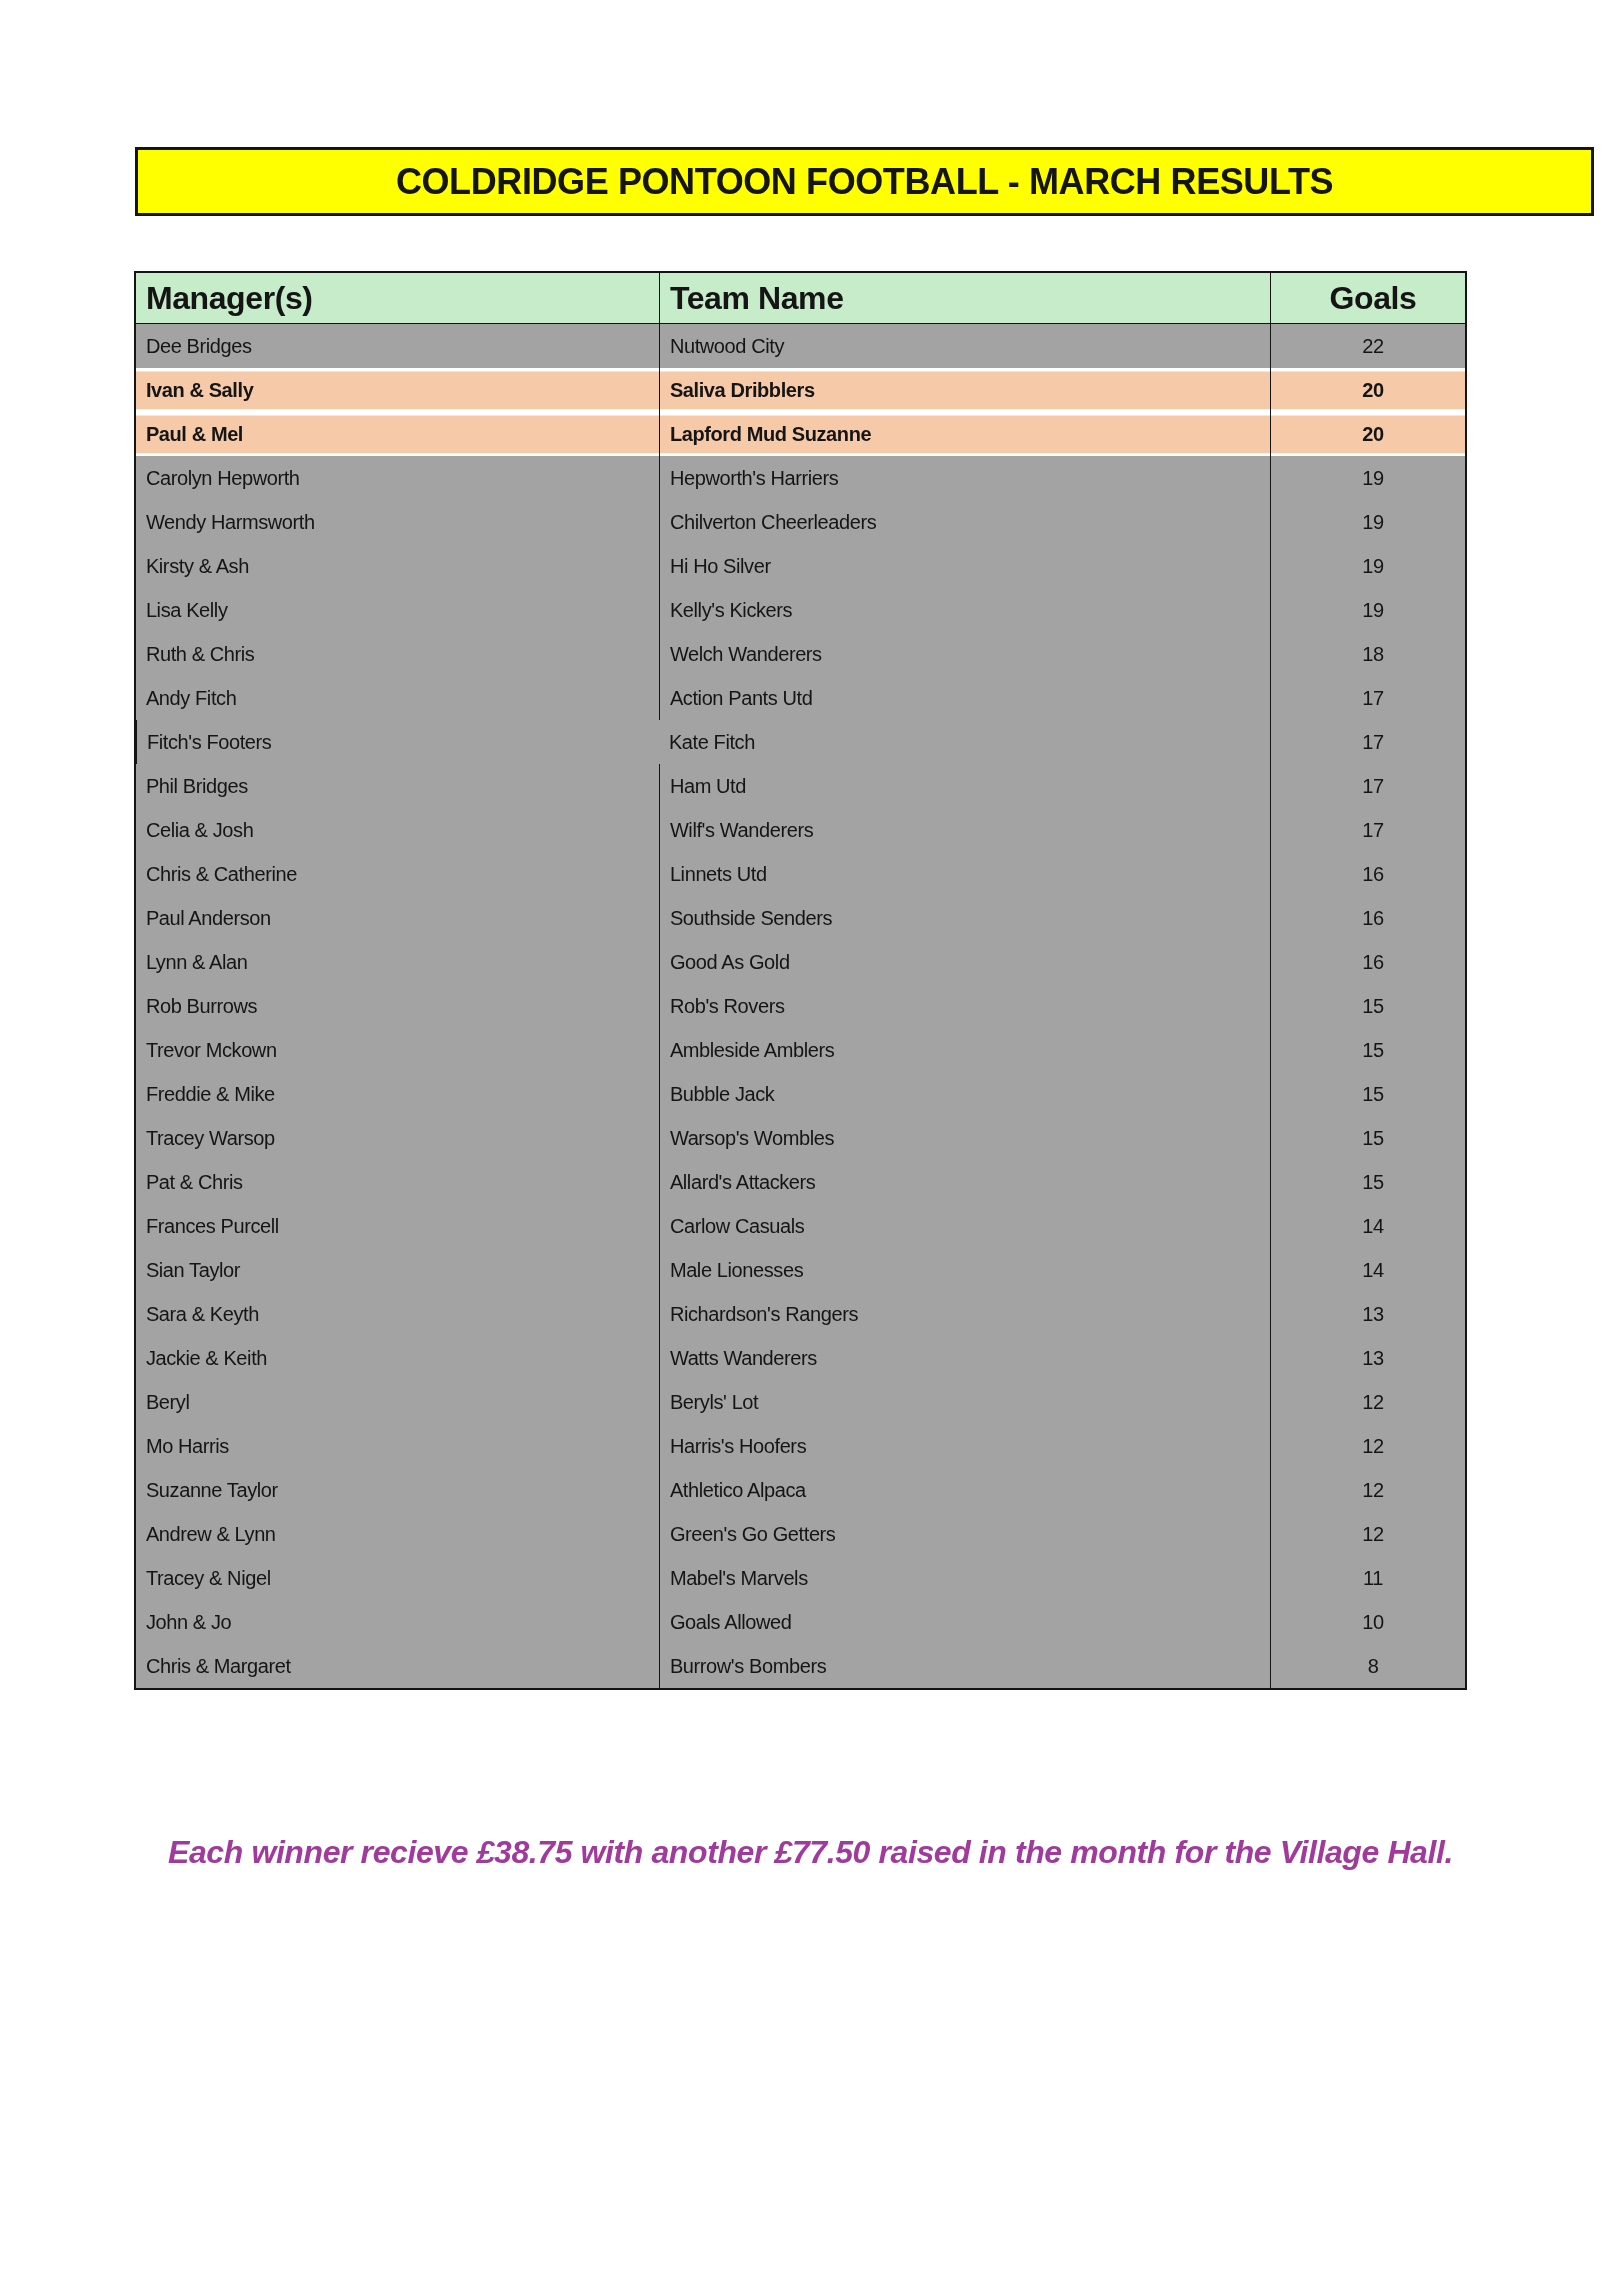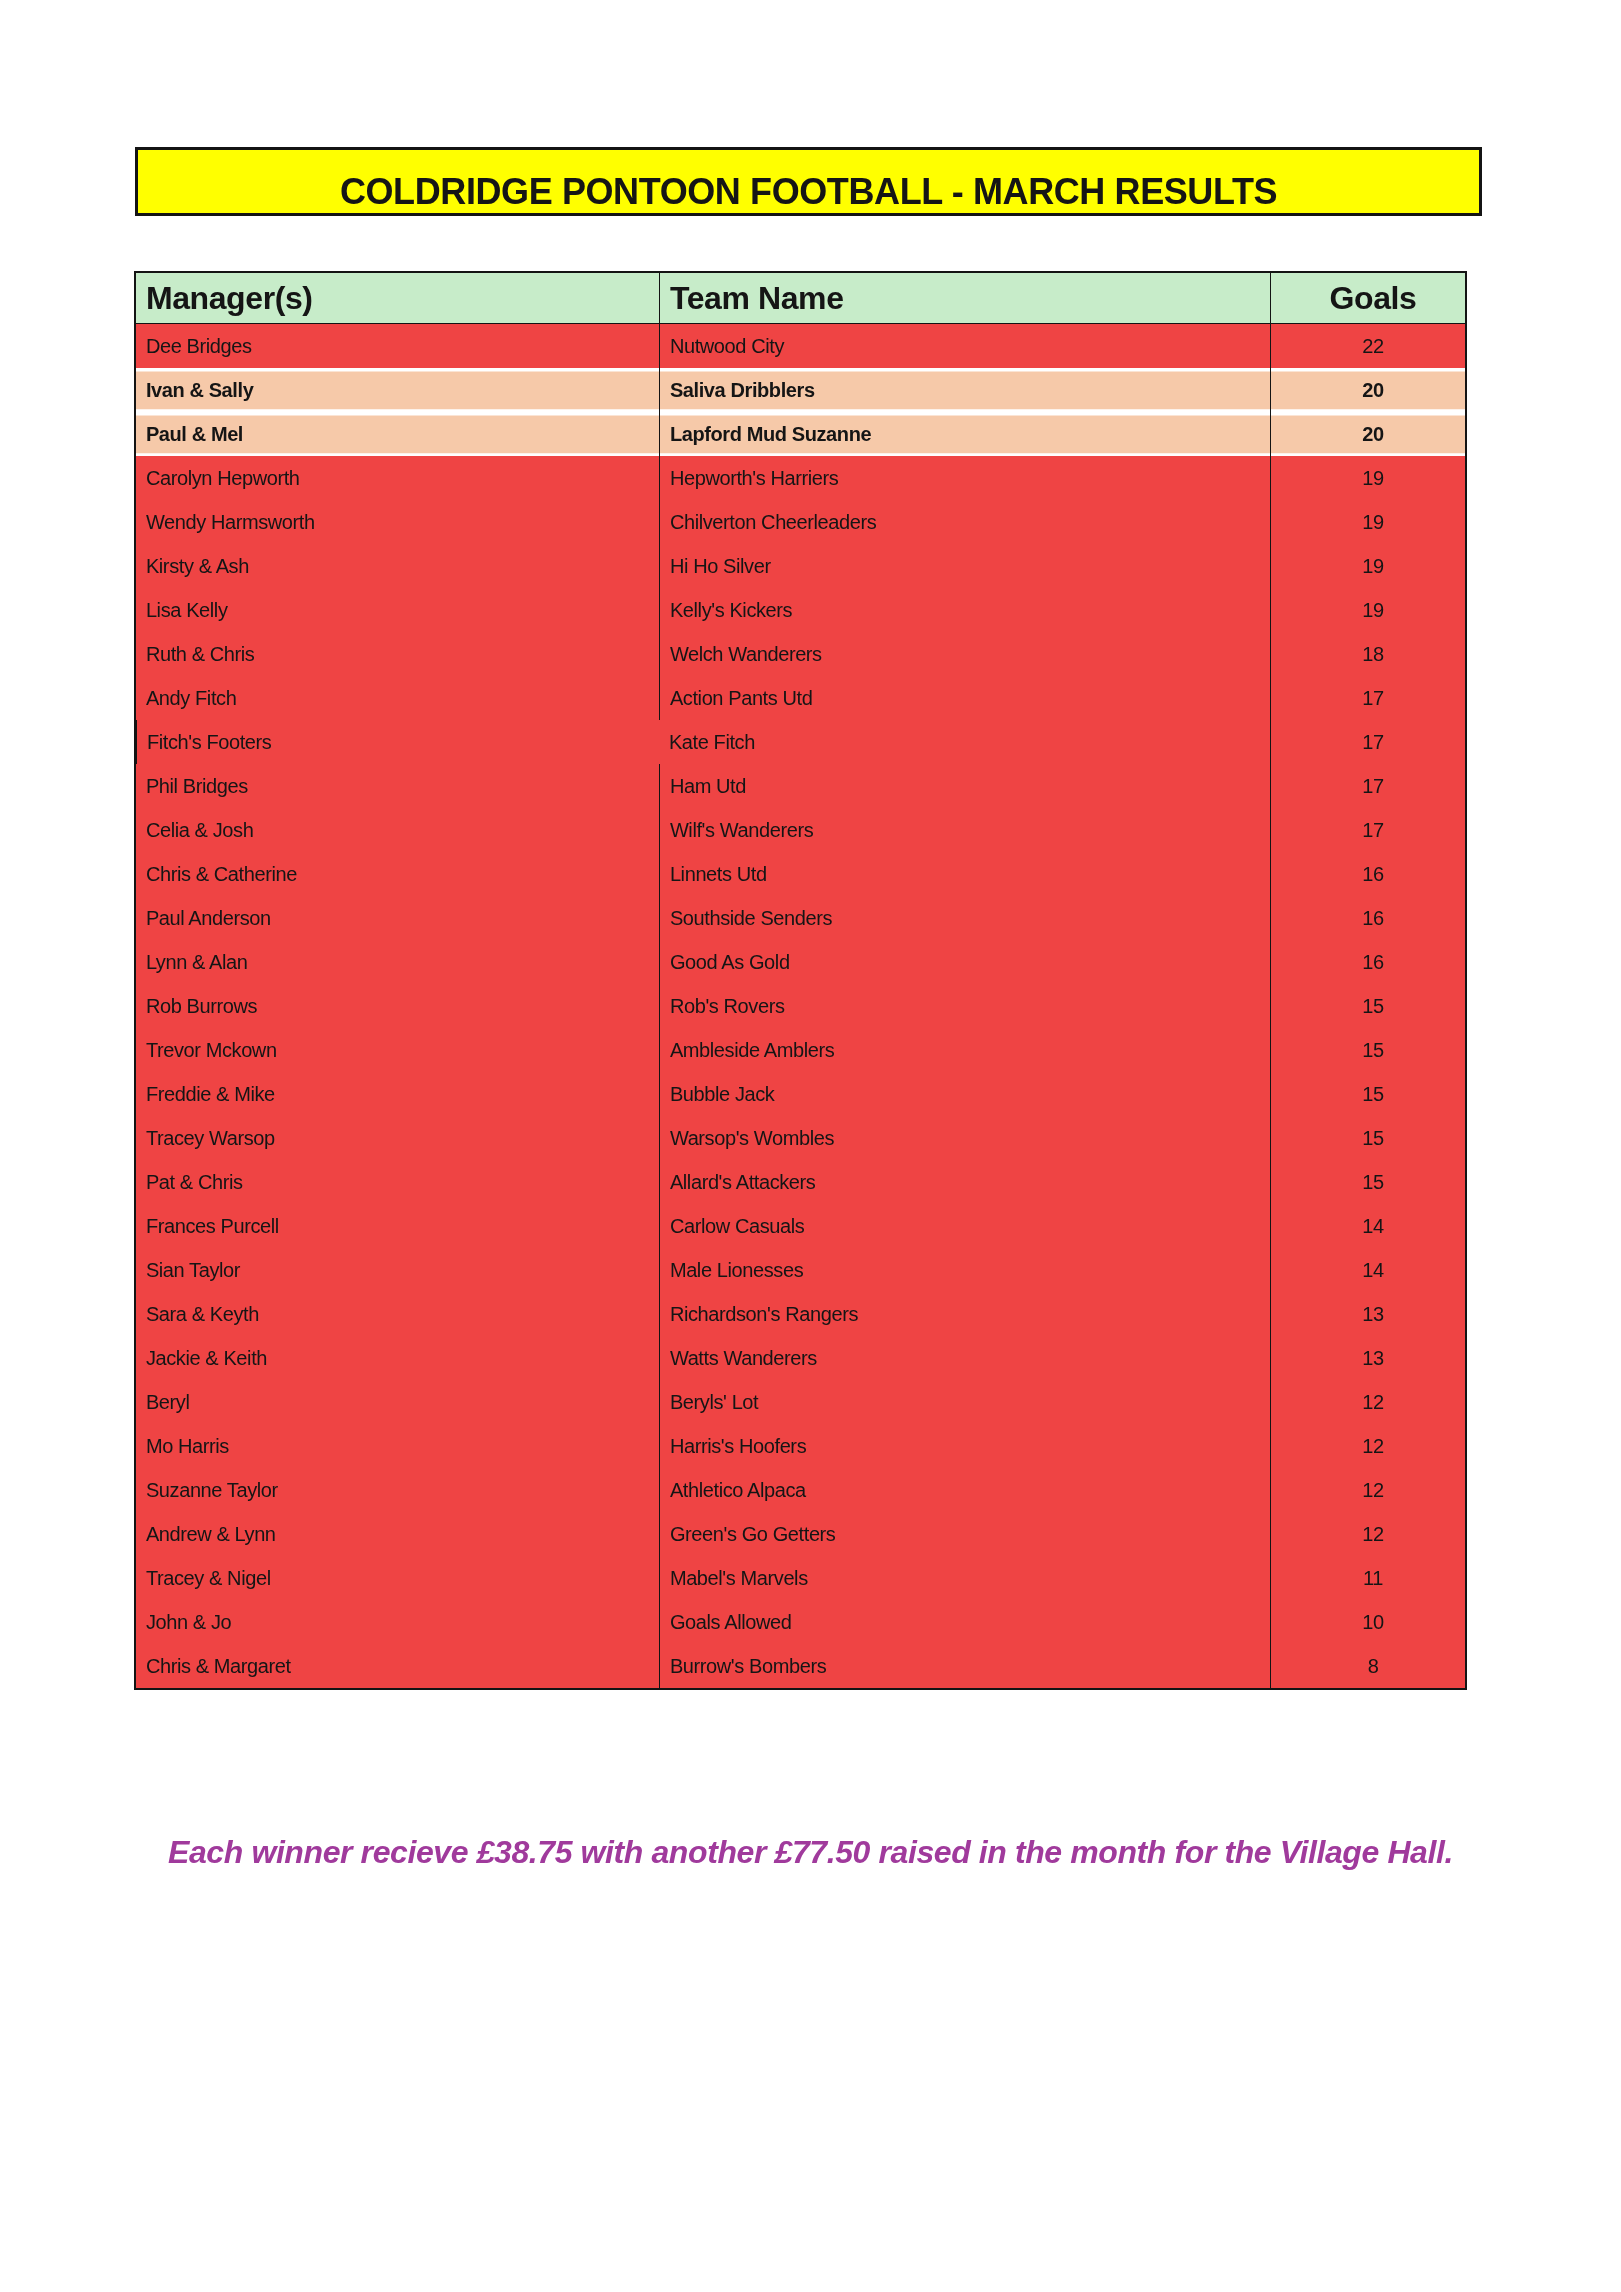--- a/index.html
+++ b/index.html
@@ -8,36 +8,36 @@
     position:relative;
     width:1621px; height:2293px;
     background:#ffffff;
     font-family:"Liberation Sans", sans-serif;
     color:#151515;
     overflow:hidden;
   }
   .banner {
     position:absolute;
     left:135px; top:147px;
-    width:1347px; height:69px;
+    width:1459px; height:69px;
     background:var(--banner-bg, #FFFF00);
     border:3.6px solid #141414;
-    display:flex; align-items:flex-end; justify-content:center;
+    display:flex; align-items:center; justify-content:center;
   }
   .banner-title {
     font-size:36px; font-weight:700;
     letter-spacing:-0.4px;
     white-space:nowrap;
   }
   .results-table {
     position:absolute;
     left:134px; top:271px;
     width:1333px;
     border:2.7px solid #141414;
-    background:#ef4444;
+    background:#a3a3a3;
   }
   .trow {
     display:grid;
     grid-template-columns:523px 611px 193px;
     align-items:stretch;
   }
   .thead {
     height:51px;
     background:var(--header-bg, #C7ECC9);
     border-bottom:1.8px solid #141414;

